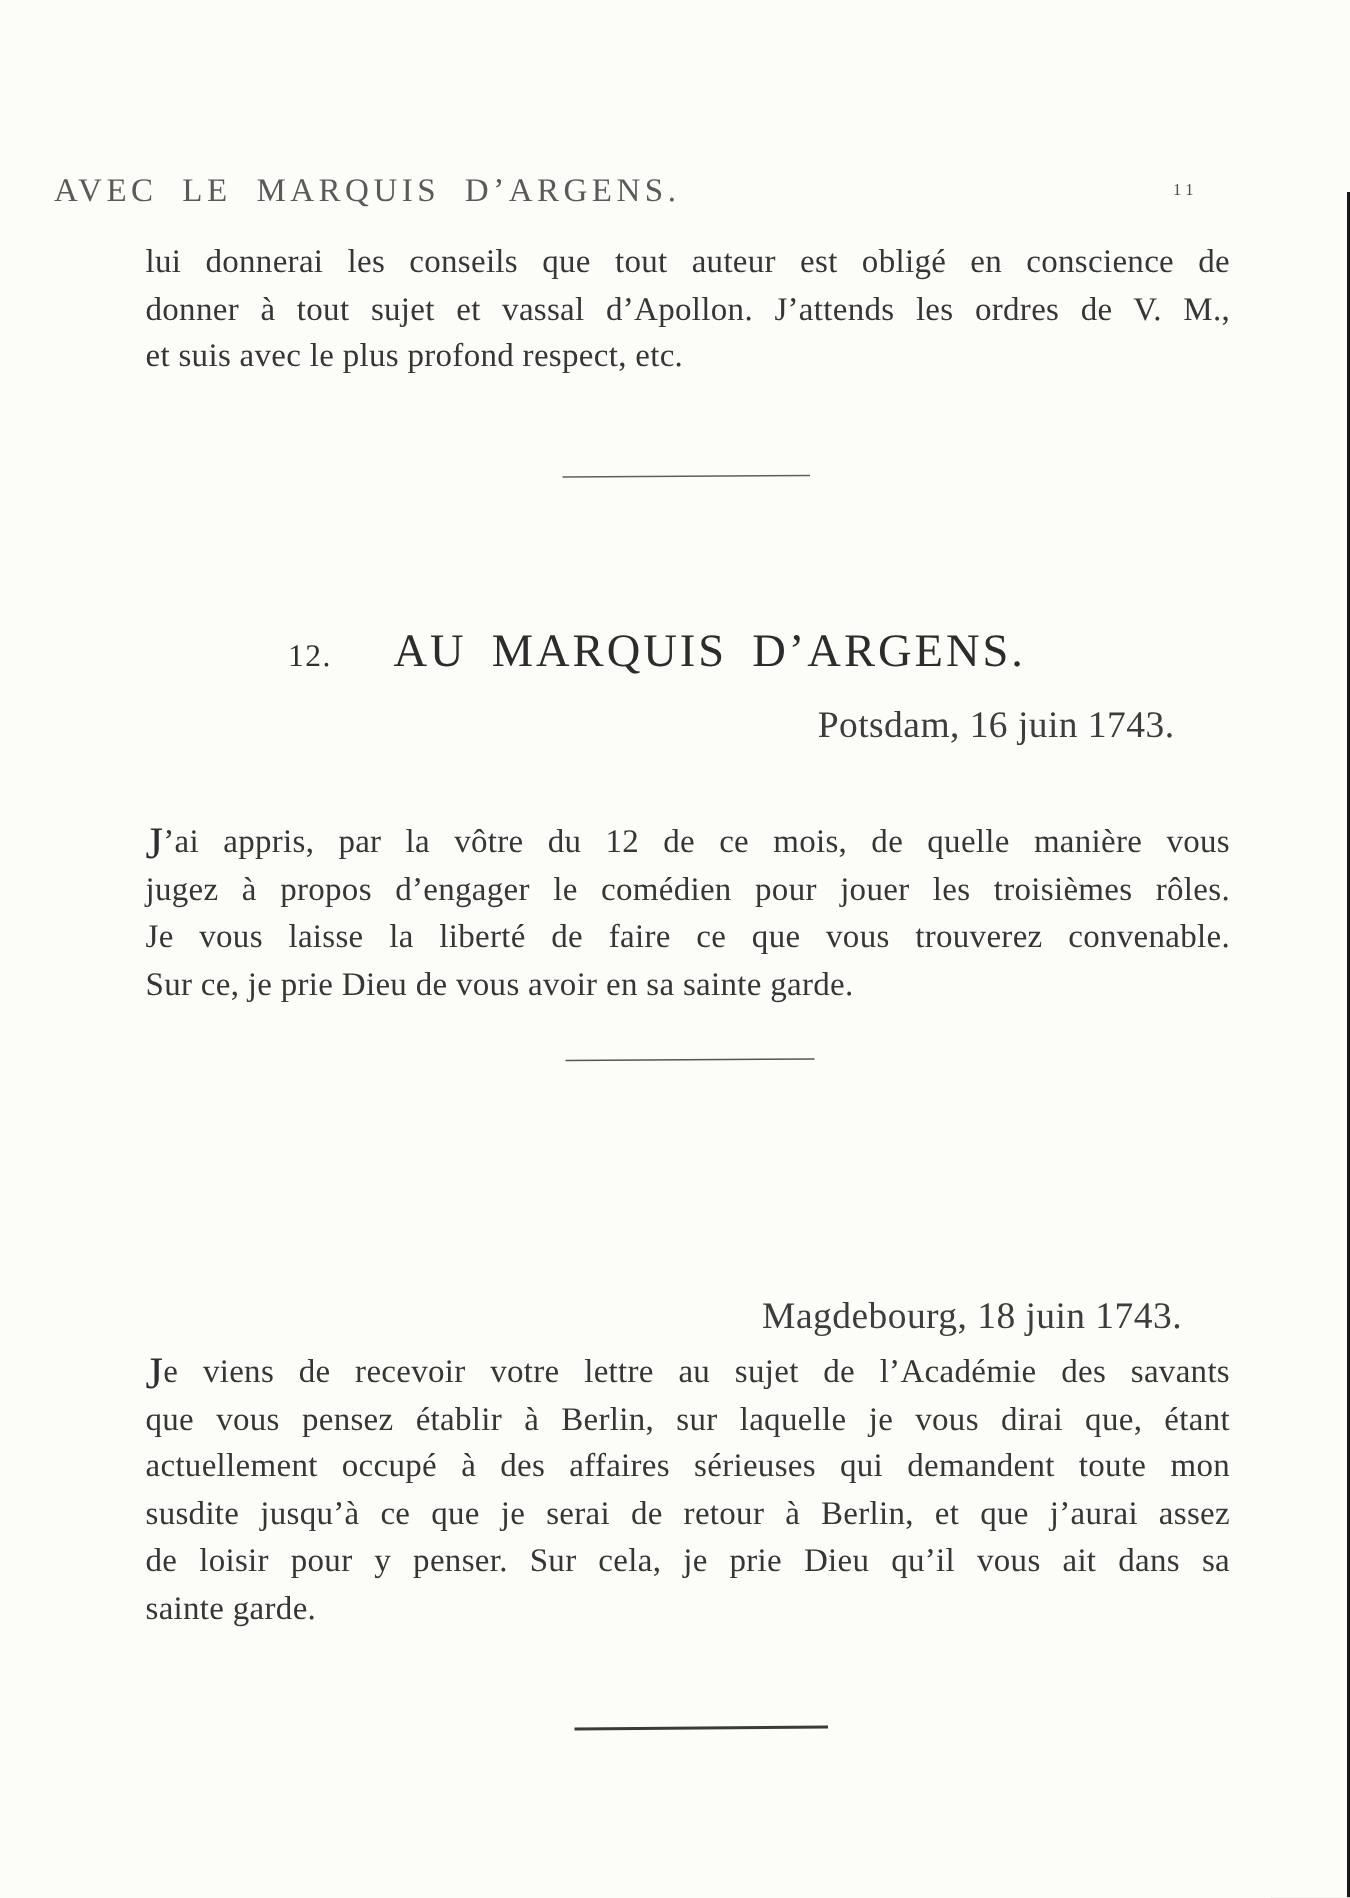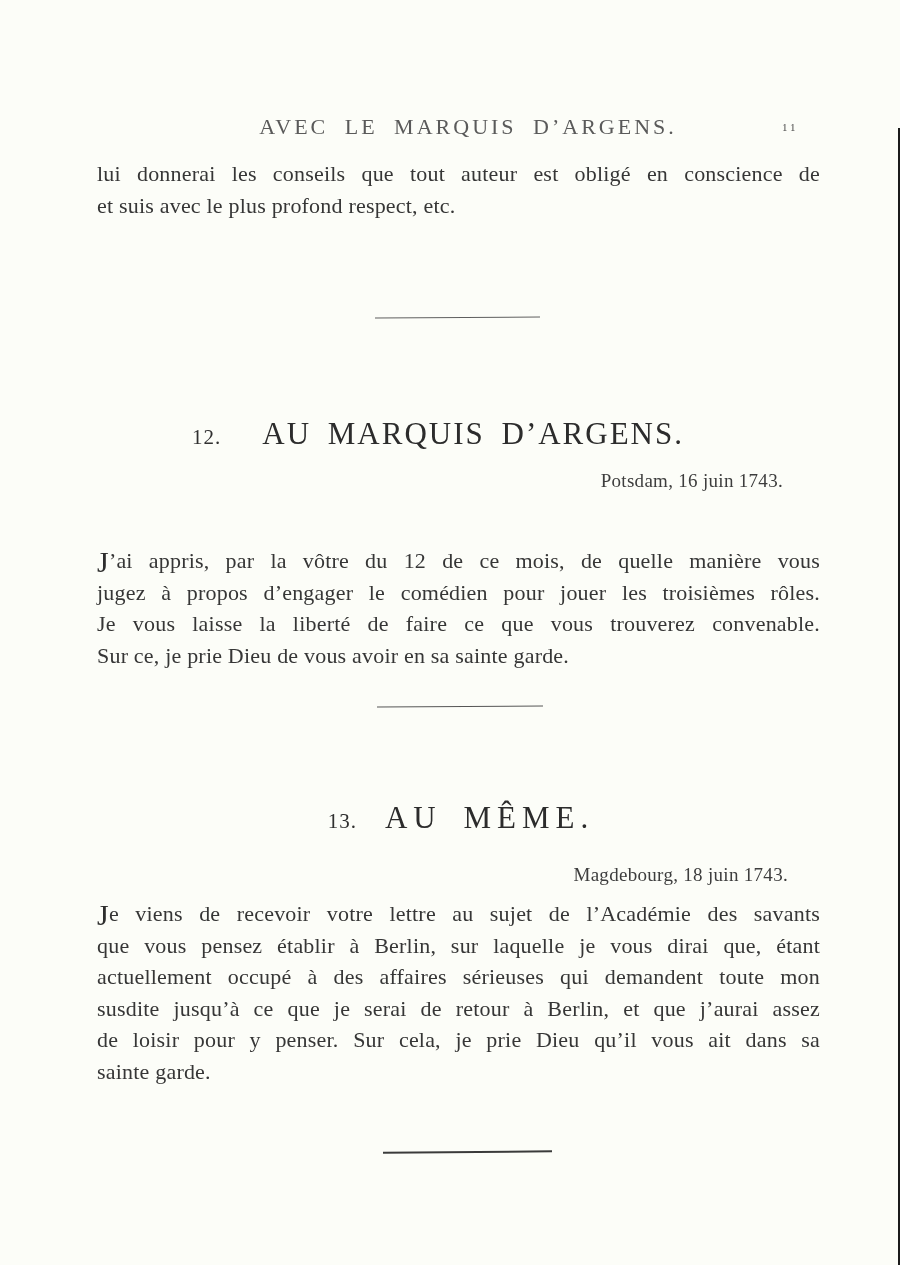--- a/index.html
+++ b/index.html
@@ -27,21 +27,20 @@
     height: 1137px;
     background: #1b1b1b;
   }
 
   
   .running-title-wrap {
     position: absolute;
     top: 114px;
     left: 36px;
     right: 0;
-    text-align: center;
   }
   .running-title {
     font-size: 22px;
     letter-spacing: 3px;
     word-spacing: 8px;
     color: #5a5a5a;
   }
   .page-number {
     position: absolute;
     top: 121px;
@@ -112,41 +111,42 @@
   }
   #heading12 .letter-title { letter-spacing: 2px; word-spacing: 7px; }
   #heading13 .letter-title { letter-spacing: 6px; word-spacing: 8px; }
 
   
   .dateline {
     position: absolute;
     left: 97px;
     width: 723px;
     text-align: right;
-    font-size: 19px;
+    font-size: 25px;
     color: #3d3d3d;
     letter-spacing: 0.3px;
   }
   #dateline12 { top: 470px; padding-right: 37px; width: 686px; }
   #dateline13 { top: 864px; padding-right: 32px; width: 691px; }
 </style>
 </head>
 <body>
 
 <div class="page">
 
   <div class="scan-edge"></div>
 
   <div class="running-title-wrap">
     <span class="running-title">AVEC LE MARQUIS D’ARGENS.</span>
   </div>
   <span class="page-number">11</span>
 
   <section class="para" id="continuation">
     <div class="line">lui donnerai les conseils que tout auteur est obligé en conscience de</div>
+    <div class="line">donner à tout sujet et vassal d’Apollon.  J’attends les ordres de V. M.,</div>
     <div class="line last">et suis avec le plus profond respect, etc.</div>
   </section>
 
   <div class="divider" id="divider1"></div>
 
   <div class="letter-heading" id="heading12">
     <span class="letter-number">12.</span>
     <span class="letter-title">AU MARQUIS D’ARGENS.</span>
   </div>
 
@@ -154,24 +154,20 @@
 
   <section class="para" id="letter12-body">
     <div class="line"><span class="dropcap">J</span><span>’ai appris, par la vôtre du 12 de ce mois, de quelle manière vous</span></div>
     <div class="line">jugez à propos d’engager le comédien pour jouer les troisièmes rôles.</div>
     <div class="line">Je vous laisse la liberté de faire ce que vous trouverez convenable.</div>
     <div class="line last">Sur ce, je prie Dieu de vous avoir en sa sainte garde.</div>
   </section>
 
   <div class="divider" id="divider2"></div>
 
-  <div class="letter-heading" id="heading13">
-    <span class="letter-number">13.</span>
-    <span class="letter-title">AU MÊME.</span>
-  </div>
 
   <div class="dateline" id="dateline13">Magdebourg, 18 juin 1743.</div>
 
   <section class="para" id="letter13-body">
     <div class="line"><span class="dropcap">J</span><span>e viens de recevoir votre lettre au sujet de l’Académie des savants</span></div>
     <div class="line">que vous pensez établir à Berlin, sur laquelle je vous dirai que, étant</div>
     <div class="line">actuellement occupé à des affaires sérieuses qui demandent toute mon</div>
     <div class="line">susdite jusqu’à ce que je serai de retour à Berlin, et que j’aurai assez</div>
     <div class="line">de loisir pour y penser.  Sur cela, je prie Dieu qu’il vous ait dans sa</div>
     <div class="line last">sainte garde.</div>

